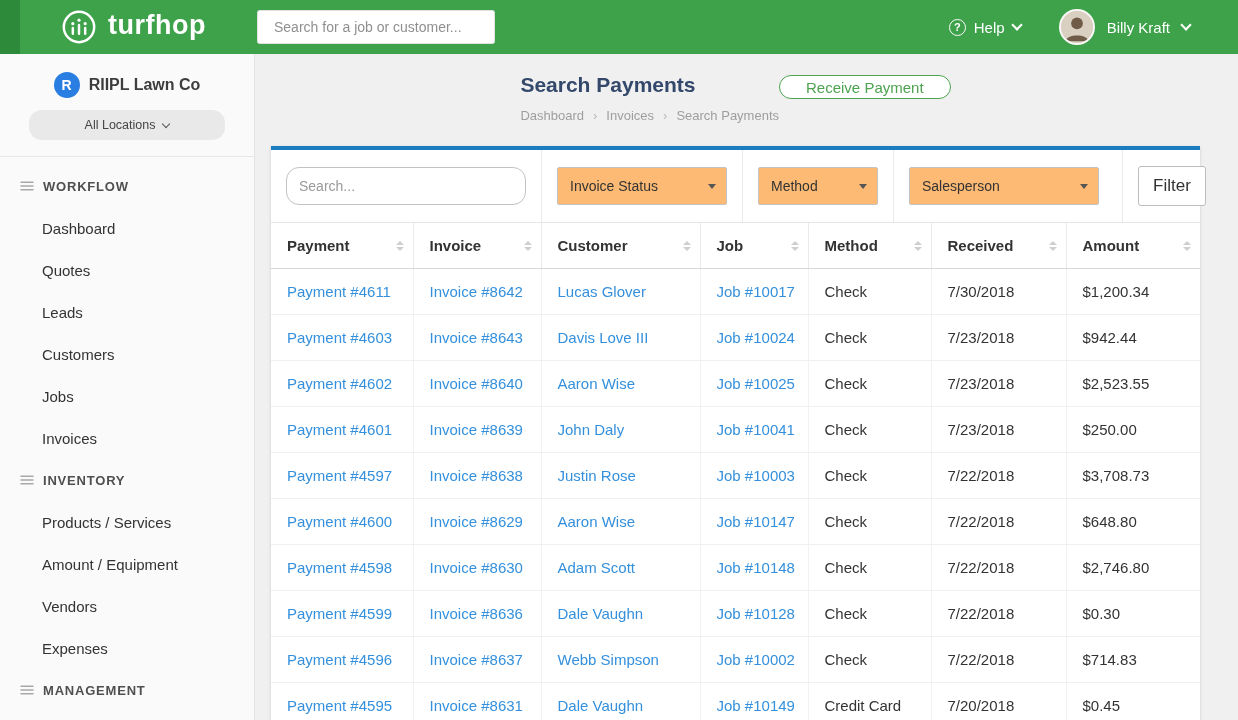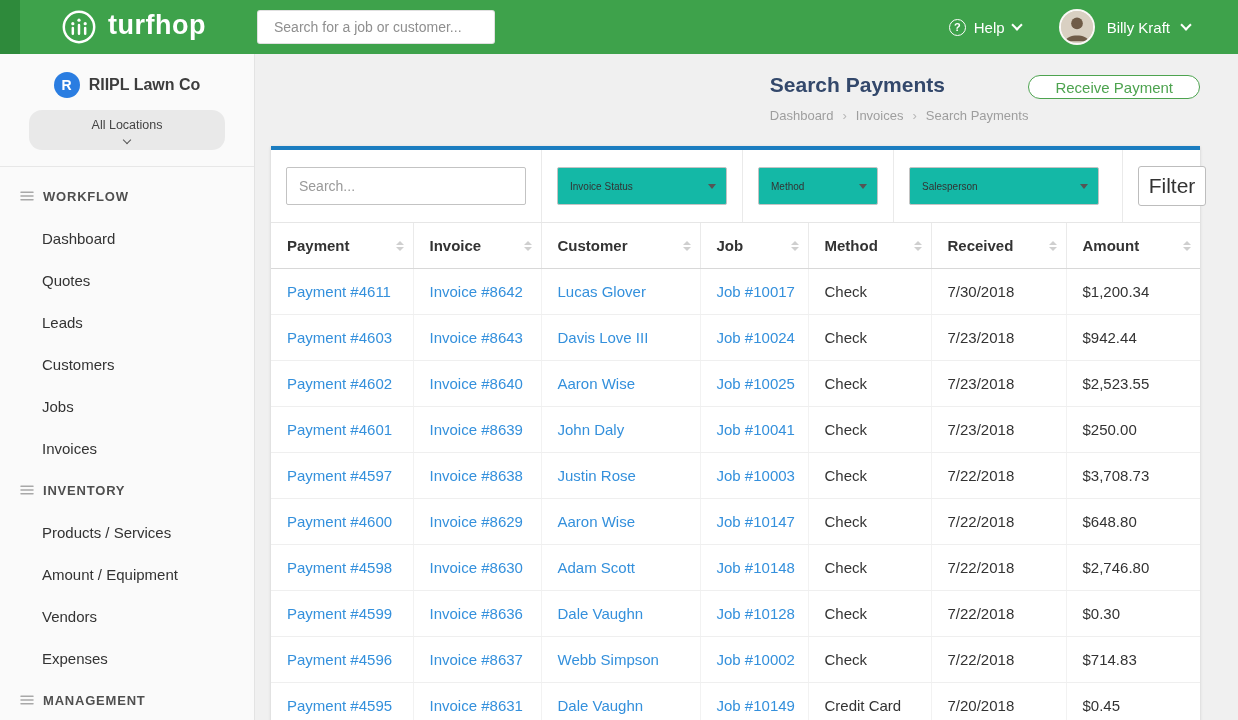--- a/index.html
+++ b/index.html
@@ -23,49 +23,49 @@
 
   
   .lower { flex:1; display:flex; min-height:0; }
 
   
   .sidebar { width:255px; flex:0 0 255px; background:#fafafa; border-right:1px solid #e3e3e3; overflow:hidden; }
   .company-block { padding:18px 14px 16px; border-bottom:1px solid #e7e7e7; }
   .company-row { display:flex; align-items:center; justify-content:center; gap:9px; }
   .company-badge { width:26px; height:26px; border-radius:50%; background:#2a7de1; color:#fff; font-size:14px; font-weight:700; display:flex; align-items:center; justify-content:center; }
   .company-name { font-size:16px; font-weight:700; color:#3d3d3d; }
-  .locations-pill { margin:12px auto 0; width:196px; height:40px; background:#e9e9e9; border-radius:13px; border:none; display:flex; align-items:center; justify-content:center; gap:8px; font-size:12.5px; color:#444; cursor:pointer; font-family:inherit;flex-direction:column; }
+  .locations-pill { margin:12px auto 0; width:196px; height:30px; background:#e9e9e9; border-radius:13px; border:none; display:flex; align-items:center; justify-content:center; gap:8px; font-size:12.5px; color:#444; cursor:pointer; font-family:inherit; }
   .pill-chev { width:6px; height:6px; border-right:1.6px solid #555; border-bottom:1.6px solid #555; display:inline-block; transform:rotate(45deg); margin-top:-3px; }
   .nav { padding-top:8px; }
   .nav-section { height:42px; display:flex; align-items:center; gap:9px; padding-left:20px; font-size:13px; font-weight:700; letter-spacing:.8px; color:#4f4f4f; }
   .nav-item { height:42px; display:flex; align-items:center; padding-left:42px; font-size:15px; color:#333; cursor:pointer; }
 
   
   .main { flex:1; min-width:0; padding:19px 38px 0 16px; overflow:hidden; }
-  .page-header { display:flex; justify-content:flex-end; align-items:flex-start; }
+  .page-header { display:flex; justify-content:center; align-items:flex-start; }
   .page-title { font-size:21px; font-weight:700; color:#33486b; }
   .breadcrumb { margin-top:11px; font-size:13px; color:#9e9e9e; display:flex; align-items:center; }
   .crumb { cursor:pointer; }
   .crumb + .crumb::before { content:"\203A"; margin:0 9px; color:#b8b8b8; }
   .receive-btn { height:24px; padding:0 26px; border-radius:20px; border:1px solid #4da34f; background:#fff; color:#4da34f; font-size:15px; font-family:inherit; cursor:pointer; margin-top:2px; }
 
   
   .card { margin-top:23px; background:#fff; border-top:4px solid #1b7dc0; box-shadow:0 1px 3px rgba(0,0,0,.15); }
   .filters { display:flex; align-items:stretch; }
   .fcell { display:flex; align-items:center; padding:16px 15px; border-right:1px solid #eaeaea; }
   .fcell:last-child { border-right:none; }
-  .filter-search { width:240px; height:38px; border:1px solid #c3c3c3; border-radius:2px; padding:0 12px; font-size:14px; color:#444; outline:none; font-family:inherit; }
+  .filter-search { width:240px; height:38px; border:1px solid #c3c3c3; border-radius:13px; padding:0 12px; font-size:14px; color:#444; outline:none; font-family:inherit; }
   .filter-search::placeholder { color:#999; }
-  .select { height:38px; border:1px solid #c3c3c3; border-radius:2px; background:#14b8a6; display:flex; align-items:center; justify-content:space-between; padding:0 10px 0 12px; font-size:10px; color:#333; cursor:pointer; }
+  .select { height:38px; border:1px solid #c3c3c3; border-radius:2px; background:#fdba74; display:flex; align-items:center; justify-content:space-between; padding:0 10px 0 12px; font-size:14px; color:#333; cursor:pointer; }
   .select-invoice-status { width:170px; }
   .select-method { width:120px; }
   .select-salesperson { width:190px; }
   .caret { width:0; height:0; border-left:4.5px solid transparent; border-right:4.5px solid transparent; border-top:5.5px solid #555; margin-left:10px; }
   .fcell-salesperson { padding-right:23px; }
-  .filter-btn { height:40px; width:68px; background:#fff; border:1px solid #bdbdbd; border-radius:3px; font-size:21px; color:#333; font-family:inherit; cursor:pointer; }
+  .filter-btn { height:40px; width:68px; background:#fff; border:1px solid #bdbdbd; border-radius:3px; font-size:17px; color:#333; font-family:inherit; cursor:pointer; }
 
   
   table { width:100%; border-collapse:collapse; table-layout:fixed; }
   col.c1{width:142px} col.c2{width:128px} col.c3{width:159px} col.c4{width:108px}
   col.c5{width:123px} col.c6{width:135px} col.c7{width:134px}
   th { position:relative; text-align:left; padding:14px 26px 14px 16px; font-size:15px; font-weight:700; color:#333;
        border-top:1px solid #e6e6e6; border-bottom:1px solid #d8d8d8; cursor:pointer; }
   th + th { border-left:1px solid #eaeaea; }
   td { padding:14px 16px; font-size:15px; color:#333; border-bottom:1px solid #efefef; white-space:nowrap; overflow:hidden; }
   td + td { border-left:1px solid #f2f2f2; }

